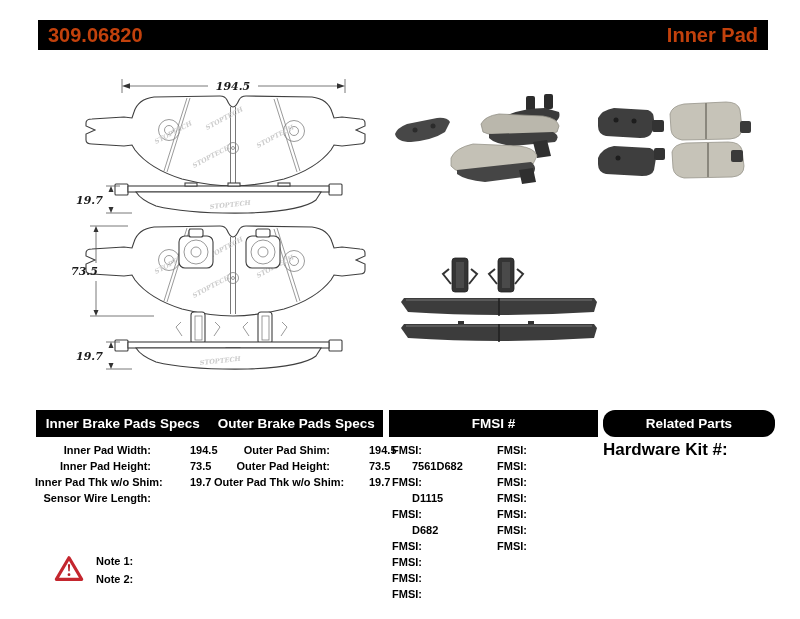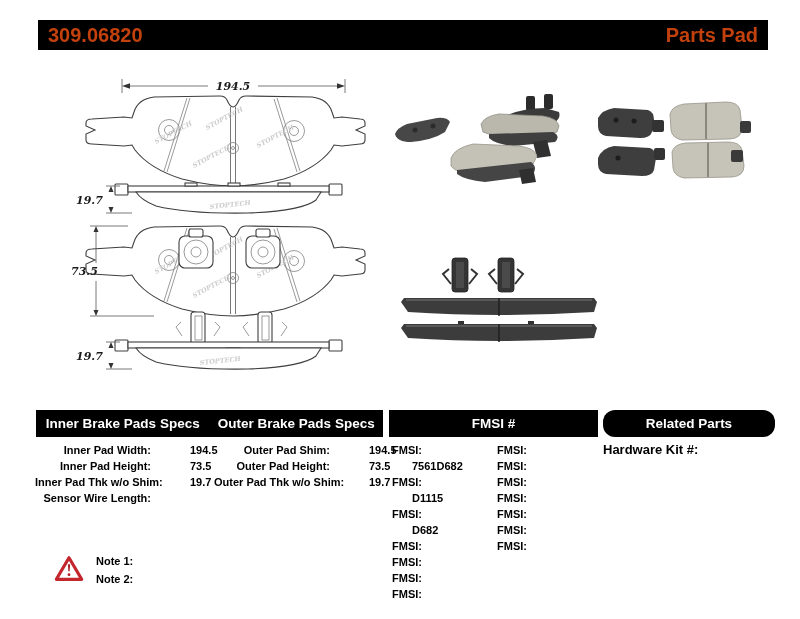--- a/index.html
+++ b/index.html
@@ -39,37 +39,37 @@
   .spec-row .lbl { width:116px; text-align:right; white-space:nowrap; }
   .spec-row .val { margin-left:4px; white-space:nowrap; }
 
   .fmsi-col1 { left:392px; }
   .fmsi-col2 { left:497px; }
   .fmsi-row { display:flex; font-weight:bold; font-size:11px; line-height:16px;flex-direction:column; }
   .fmsi-row .lbl { min-width:32px; }
   .fmsi-row .val { margin-left:20px; white-space:nowrap; }
 
   .related-col { left:603px; }
-  .related-row { display:flex; font-weight:bold; font-size:13px; line-height:16px; }
+  .related-row { display:flex; font-weight:bold; font-size:17px; line-height:16px; }
   .related-row .val { margin-left:5px; }
 
   
   .warn-icon { position:absolute; left:54px; top:555px; width:30px; height:28px; }
   .note-lines { position:absolute; left:96px; top:552px; font-weight:bold; font-size:11px; line-height:18px; }
   .note-row { display:flex; }
   .note-row .val { margin-left:5px; }
 </style>
 </head>
 <body>
 
 <div class="page">
 
   <div class="header-bar">
     <span>309.06820</span>
-    <span>Parts Pad</span>
+    <span>Inner Pad</span>
   </div>
 
   <svg class="dwg" viewBox="0 0 300 314">
 
     <g>
       <line class="thin" x1="52" y1="13" x2="52" y2="27"></line>
       <line class="thin" x1="275" y1="13" x2="275" y2="27"></line>
       <line class="thin" x1="60" y1="20" x2="138" y2="20"></line>
       <line class="thin" x1="188" y1="20" x2="267" y2="20"></line>
       <polygon class="arr" points="52,20 60,17.3 60,22.7"></polygon>

